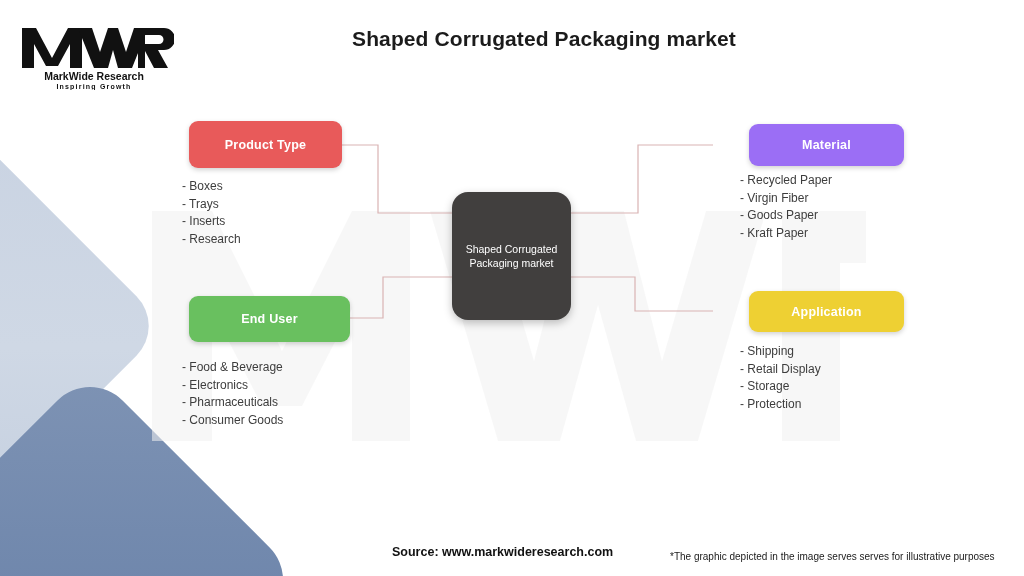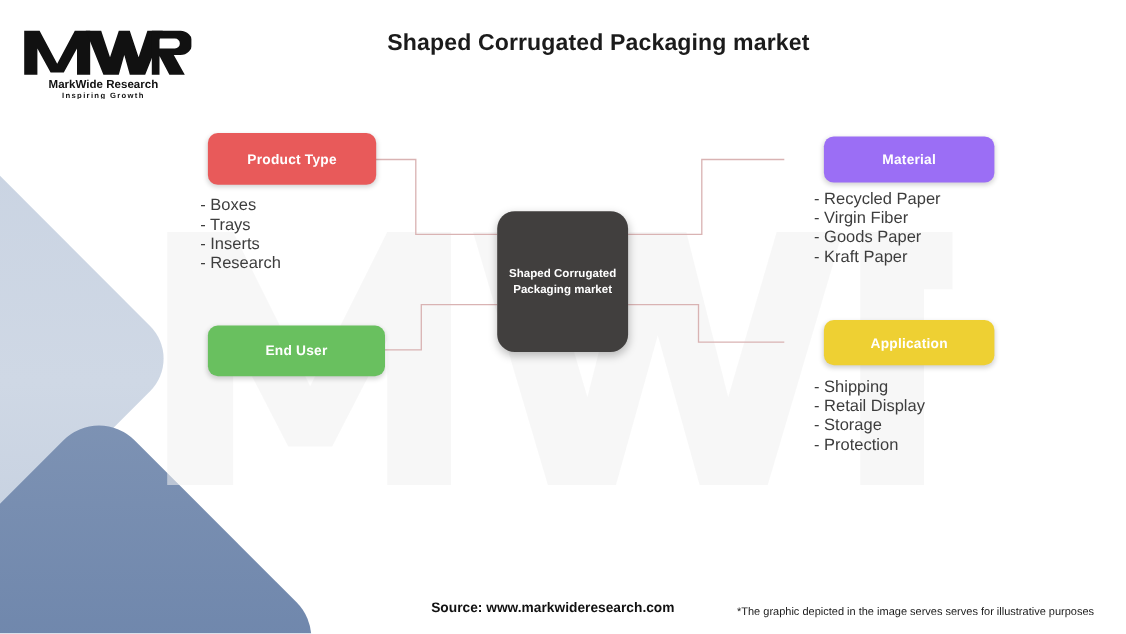--- a/index.html
+++ b/index.html
@@ -69,26 +69,26 @@
   #node-material{left:713px;top:124px;width:155px;height:42px;background:#9b6ef5;}
   #node-application{left:713px;top:291px;width:155px;height:41px;background:#eed033;}
 
   #node-center{
     position:absolute;left:452px;top:192px;width:119px;height:128px;
     background:#413f3e;border-radius:16px;
     display:flex;align-items:center;justify-content:center;
     box-shadow:0 3px 8px rgba(0,0,0,.25);
   }
   #node-center .center-label{
-    color:#fff;font-size:10.5px;font-weight:bold;line-height:1.35;
+    color:#fff;font-size:10.5px;font-weight:normal;line-height:1.35;
     text-align:center;padding:0 8px;
   }
 
   
-  .bullets{position:absolute;font-size:15px;color:#3d3d3d;line-height:17.5px;}
+  .bullets{position:absolute;font-size:12px;color:#3d3d3d;line-height:17.5px;}
   .bullets .li{white-space:nowrap;}
   #list-product{left:182px;top:178px;}
   #list-enduser{left:182px;top:359px;}
   #list-material{left:740px;top:172px;}
   #list-application{left:740px;top:343px;}
 
   
   #source{
     position:absolute;left:392px;top:545px;
     font-size:12.5px;font-weight:bold;color:#111;
@@ -166,20 +166,26 @@
   <div class="bullets" id="list-material">
     <div class="li">- Recycled Paper</div>
     <div class="li">- Virgin Fiber</div>
     <div class="li">- Goods Paper</div>
     <div class="li">- Kraft Paper</div>
   </div>
 
   <div class="node" id="node-enduser">
     <span>End User</span>
   </div>
+  <div class="bullets" id="list-enduser">
+    <div class="li">- Food &amp; Beverage</div>
+    <div class="li">- Electronics</div>
+    <div class="li">- Pharmaceuticals</div>
+    <div class="li">- Consumer Goods</div>
+  </div>
 
   <div class="node" id="node-application">
     <span>Application</span>
   </div>
   <div class="bullets" id="list-application">
     <div class="li">- Shipping</div>
     <div class="li">- Retail Display</div>
     <div class="li">- Storage</div>
     <div class="li">- Protection</div>
   </div>

